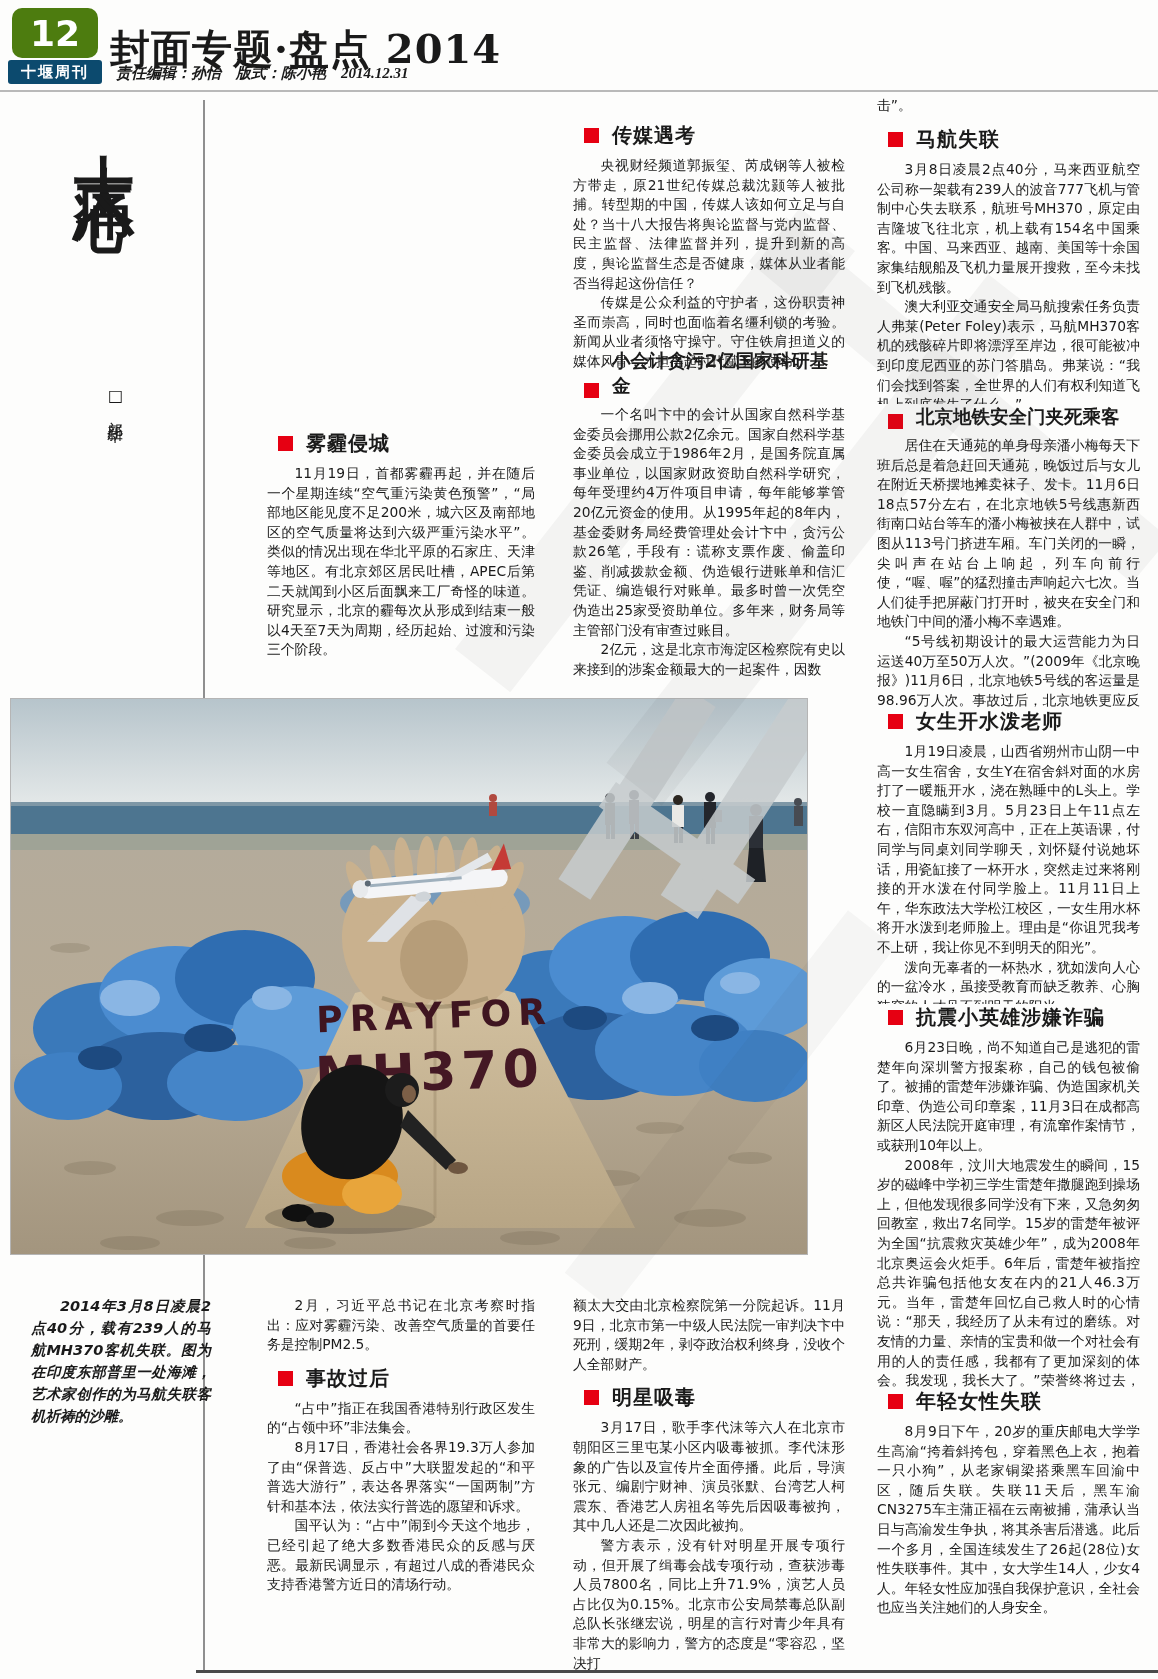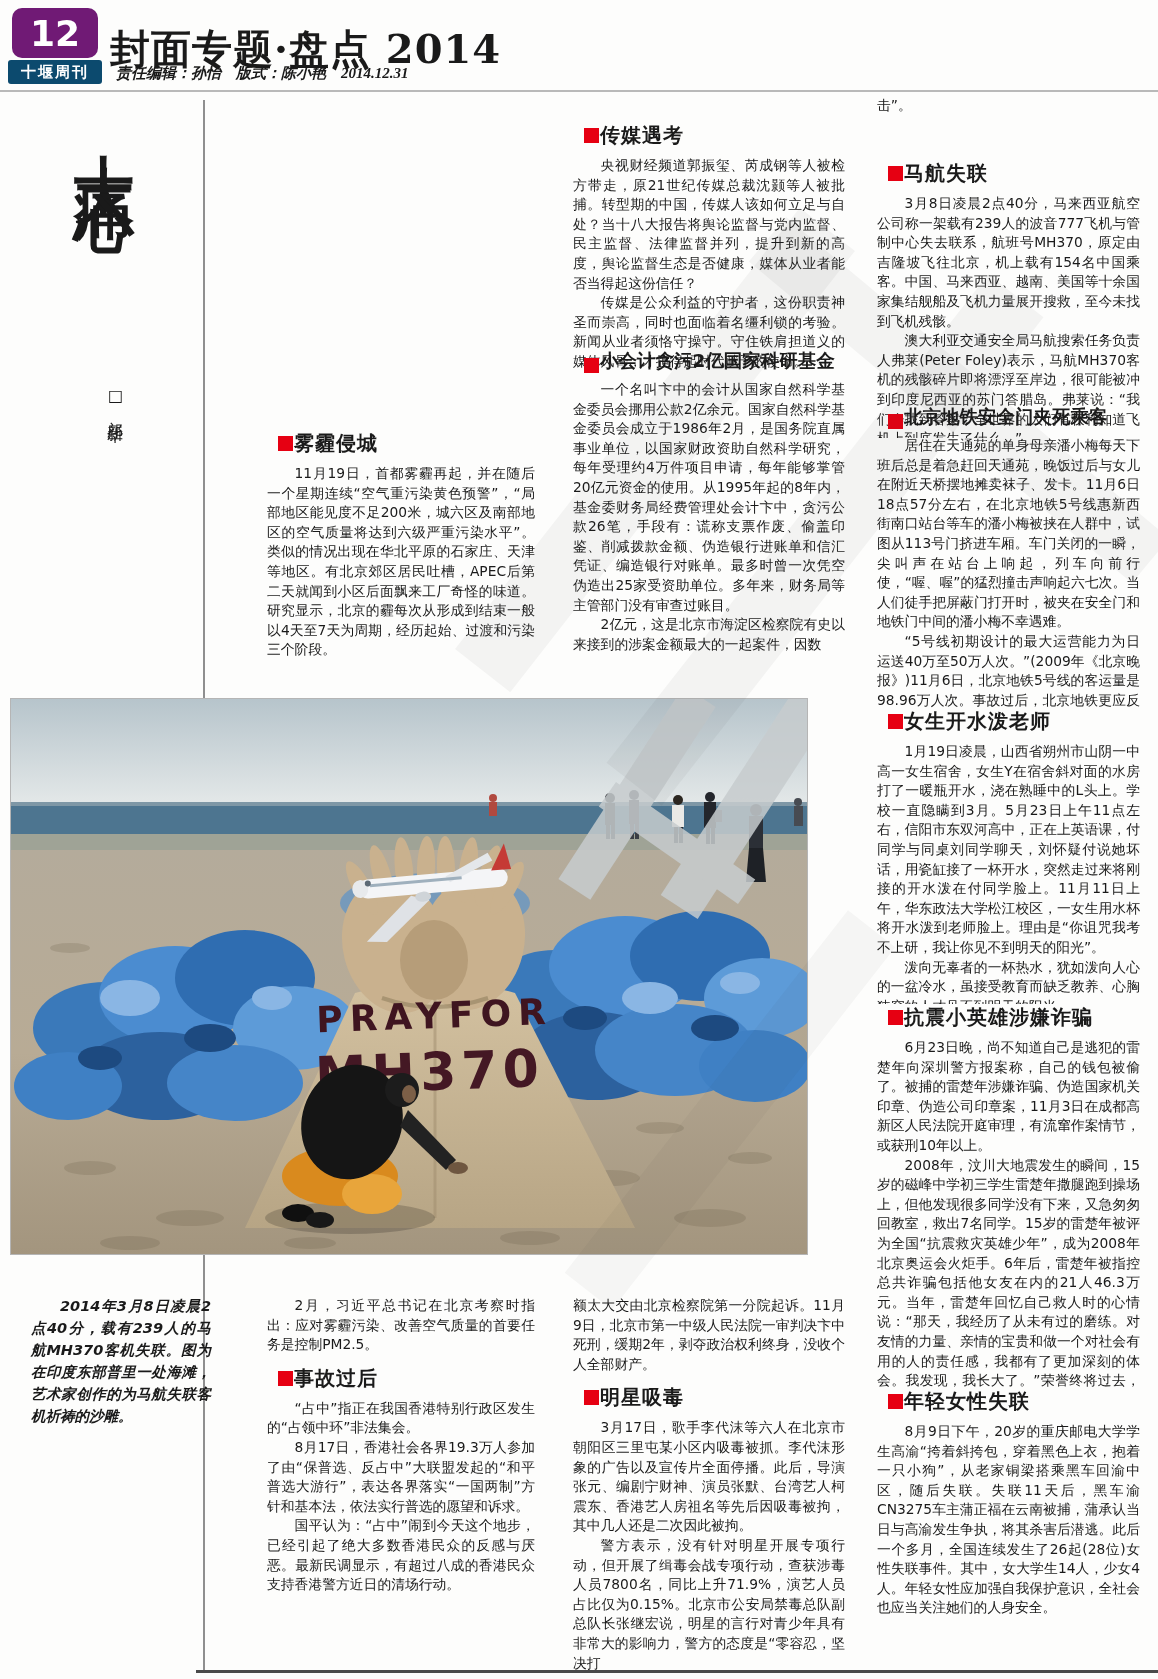--- a/index.html
+++ b/index.html
@@ -1,20 +1,20 @@
 <!DOCTYPE html>
 <html><head>
 <meta charset="utf-8">
 <style>
   html,body{margin:0;padding:0;background:#e8e8e6;}
   .page{position:relative;width:1158px;height:1679px;background:#fdfdfc;margin:0 auto;
         font-family:"DejaVu Sans","Liberation Sans",sans-serif;color:#1a1a1a;overflow:hidden;}
 
   
-  .pageno-box{position:absolute;left:12px;top:8px;width:86px;height:50px;background:#701a75;
+  .pageno-box{position:absolute;left:12px;top:8px;width:86px;height:50px;background:#4d7c0f;
               border-radius:10px;color:#fff;font-size:36px;font-weight:bold;
               display:flex;align-items:center;justify-content:center;}
   .masthead-bar{position:absolute;left:8px;top:60px;width:94px;height:24px;background:#0c4a6e;
                 border-radius:3px;color:#fff;font-size:15px;font-weight:bold;
                 display:flex;align-items:center;justify-content:center;letter-spacing:2px;}
   .page-title{position:absolute;left:110px;top:22px;font-size:40px;font-weight:bold;
               letter-spacing:1px;font-family:"DejaVu Serif","Liberation Serif",serif;}
   .byline{position:absolute;left:116px;top:64px;font-size:15px;font-weight:bold;font-style:italic;font-family:Liberation Serif, serif;}
   .header-rule{position:absolute;left:0;top:90px;width:1158px;height:2px;background:#b9b9b9;}
 
@@ -24,21 +24,21 @@
 
   
   .headline{position:absolute;left:62px;top:106px;writing-mode:vertical-rl;
             font-family:"DejaVu Serif","Liberation Serif",serif;font-weight:bold;
             font-size:60px;letter-spacing:12px;line-height:86px;}
   .author{position:absolute;left:104px;top:386px;writing-mode:vertical-rl;
           font-size:16px;letter-spacing:3px;}
 
   
   .block{position:absolute;}
-  .sec-title{display:flex;align-items:center;gap:1px;margin:0 0 7px 0;
+  .sec-title{display:flex;align-items:center;gap:13px;margin:0 0 7px 0;
              font-size:20px;font-weight:bold;letter-spacing:1px;padding-left:11px;}
   .sec-title.small{font-size:18.5px;letter-spacing:0;align-items:flex-end;}
   .bullet{width:15px;height:15px;background:#e60012;flex:none;}
   .body{margin:0;font-size:13.8px;line-height:19.6px;text-align:justify;text-indent:2em;}
   .cont{text-indent:0;}
   .clip{overflow:hidden;}
 
   
   .photo{position:absolute;left:10px;top:698px;width:798px;height:557px;}
   .caption{position:absolute;left:22px;top:1286px;width:180px;font-size:14.5px;line-height:22px;
@@ -95,21 +95,21 @@
       <span>小会计贪污2亿国家科研基金</span>
     </h3>
     <p class="body">一个名叫卞中的会计从国家自然科学基金委员会挪用公款2亿余元。国家自然科学基金委员会成立于1986年2月，是国务院直属事业单位，以国家财政资助自然科学研究，每年受理约4万件项目申请，每年能够掌管20亿元资金的使用。从1995年起的8年内，基金委财务局经费管理处会计卞中，贪污公款26笔，手段有：谎称支票作废、偷盖印鉴、削减拨款金额、伪造银行进账单和信汇凭证、编造银行对账单。最多时曾一次凭空伪造出25家受资助单位。多年来，财务局等主管部门没有审查过账目。</p>
     <p class="body">2亿元，这是北京市海淀区检察院有史以来接到的涉案金额最大的一起案件，因数</p>
   </div>
 
   <div class="block" style="left:877px;top:96px;width:263px;">
     <p class="body cont">击”。</p>
   </div>
 
-  <div class="block clip" style="left:877px;top:126px;width:263px;height:278px;margin-top:34px;">
+  <div class="block clip" style="left:877px;top:126px;width:263px;height:278px;">
     <h3 class="sec-title">
       <span class="bullet"></span>
       <span>马航失联</span>
     </h3>
     <p class="body">3月8日凌晨2点40分，马来西亚航空公司称一架载有239人的波音777飞机与管制中心失去联系，航班号MH370，原定由吉隆坡飞往北京，机上载有154名中国乘客。中国、马来西亚、越南、美国等十余国家集结舰船及飞机力量展开搜救，至今未找到飞机残骸。</p>
     <p class="body">澳大利亚交通安全局马航搜索任务负责人弗莱(Peter Foley)表示，马航MH370客机的残骸碎片即将漂浮至岸边，很可能被冲到印度尼西亚的苏门答腊岛。弗莱说：“我们会找到答案，全世界的人们有权利知道飞机上到底发生了什么。”</p>
   </div>
 
   <div class="block clip" style="left:877px;top:404px;width:263px;height:304px;">
     <h3 class="sec-title small">

